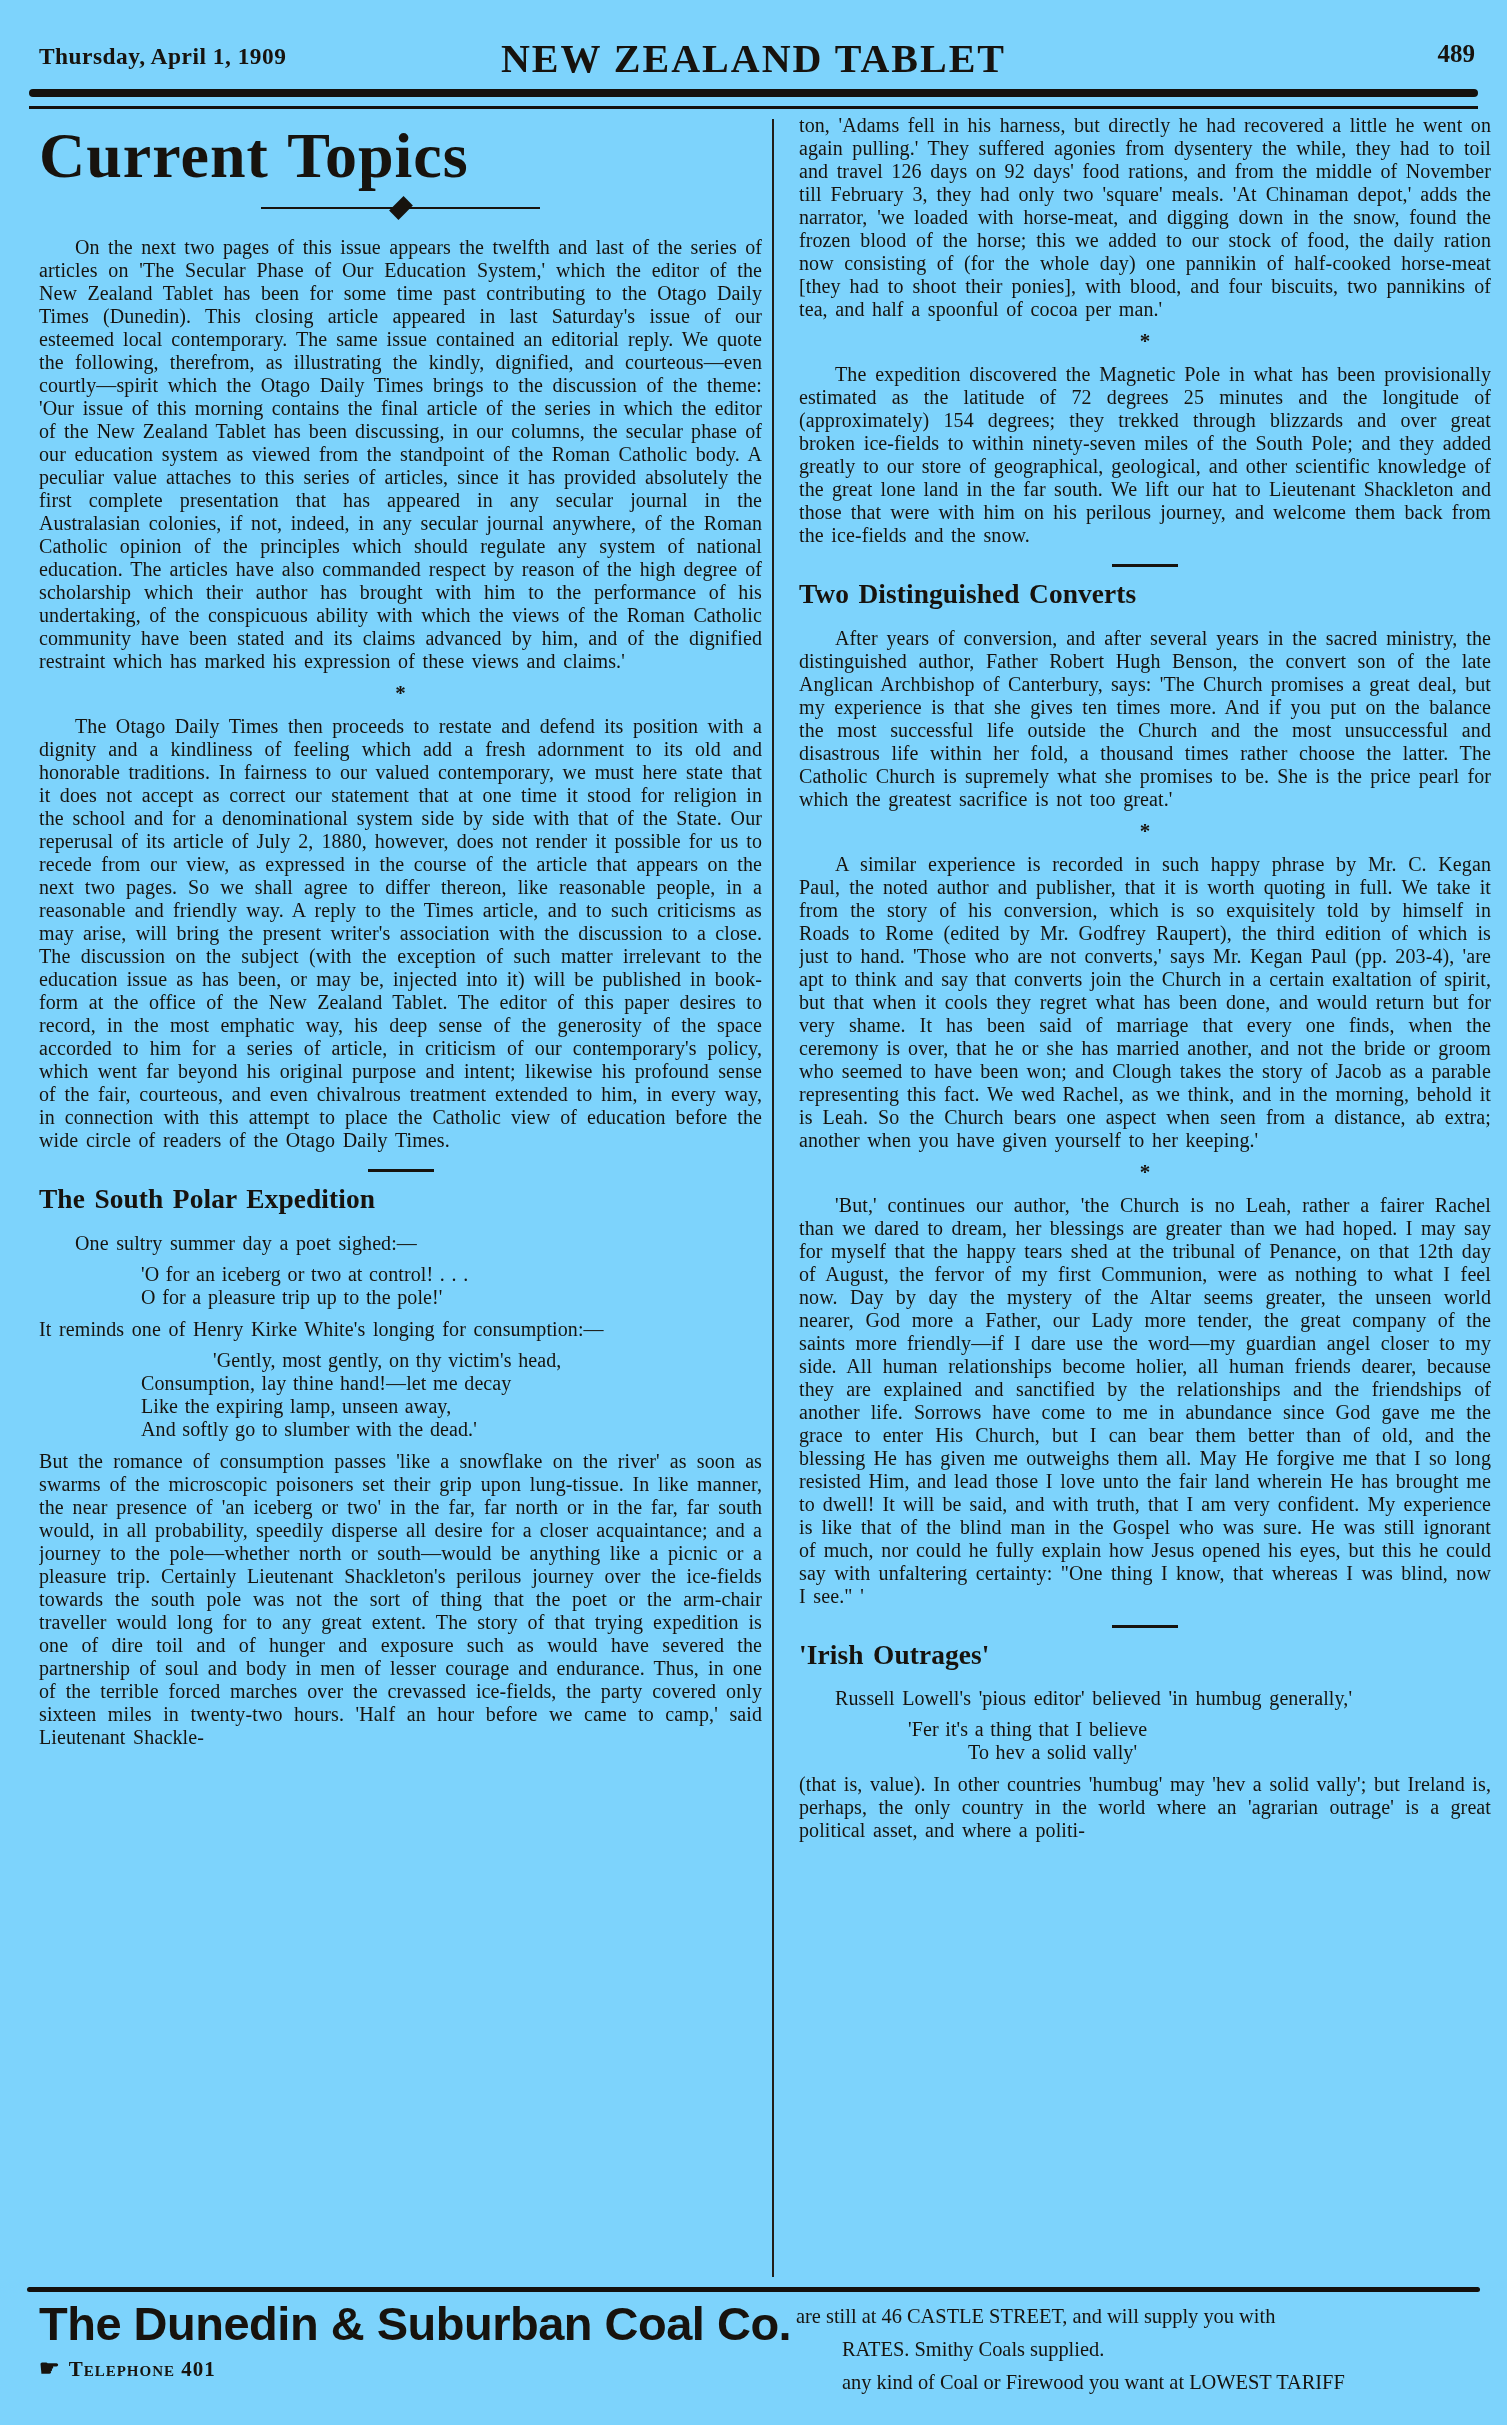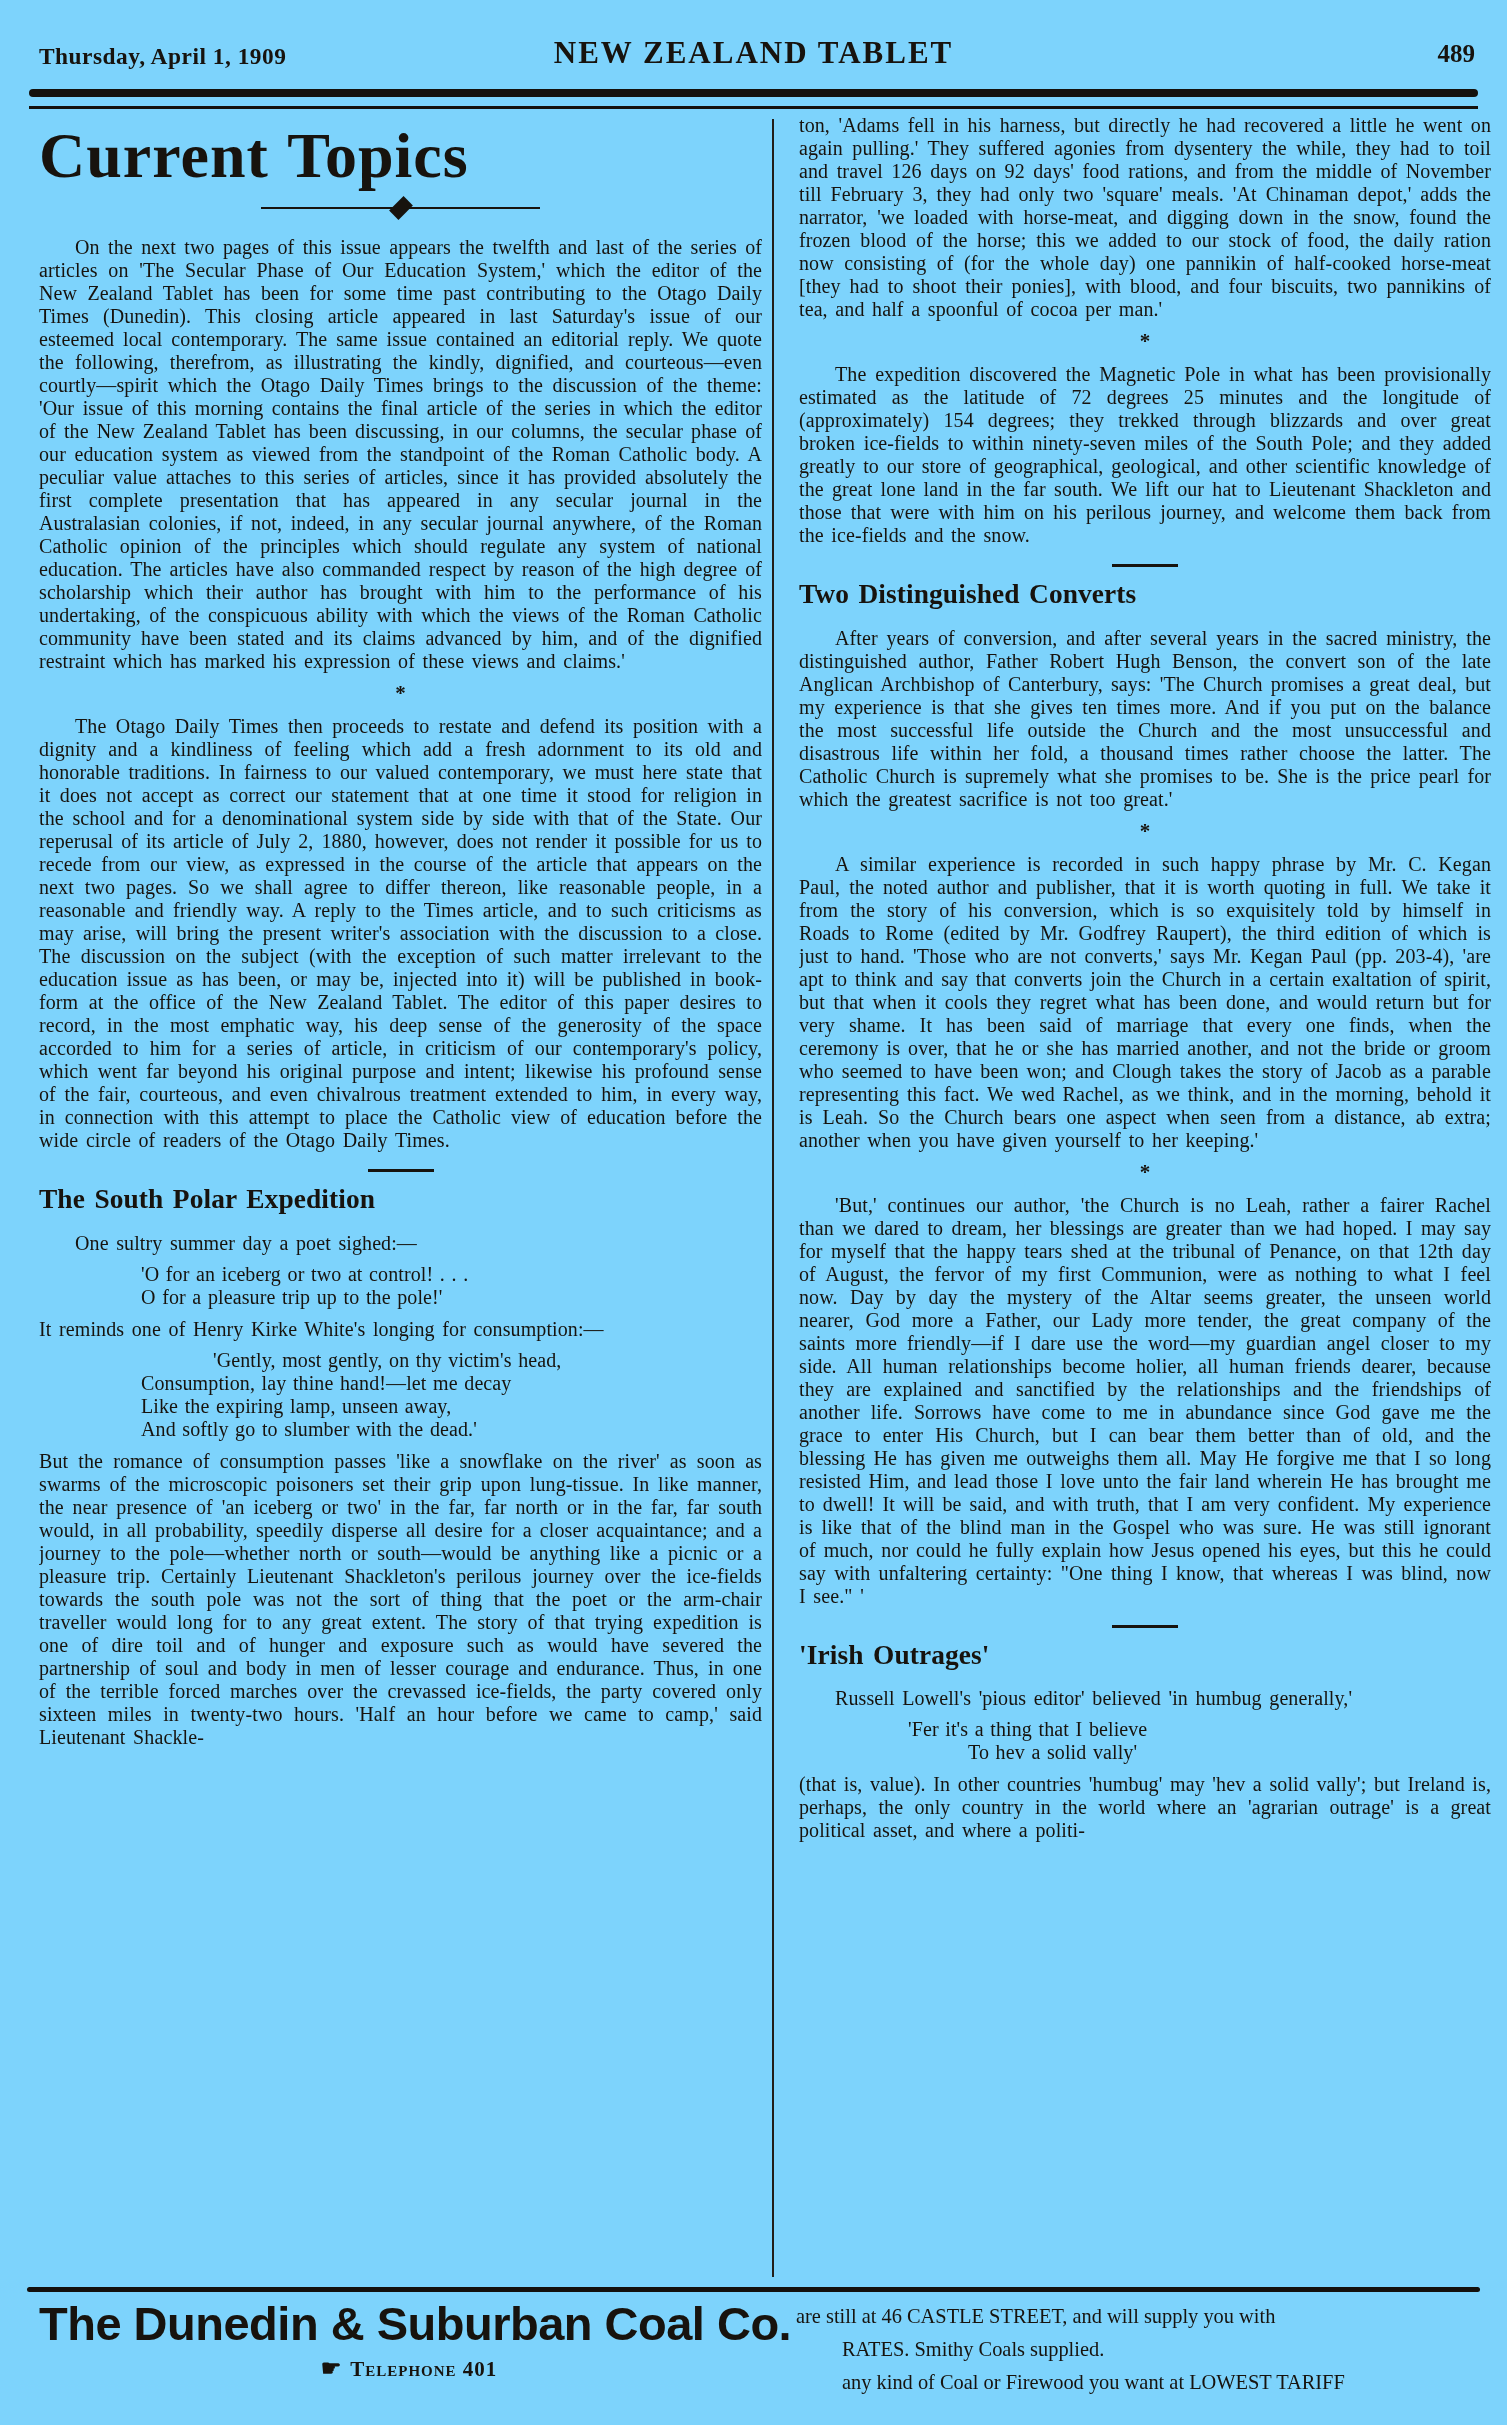--- a/index.html
+++ b/index.html
@@ -2,21 +2,21 @@
 <html style="font-size:8px"><head>
 <meta charset="utf-8">
 <style>
   html,body{margin:0;padding:0;background:#d8d5cf;}
   .page{
     position:relative;width:1507px;height:2426px;background:#7dd3fc;
     color:#17130e;font-family:"Liberation Serif", serif;overflow:hidden;
   }
   
   .header-date{position:absolute;left:39px;top:43px;font-size:23.4px;font-weight:bold;letter-spacing:0.5px;}
-  .masthead{position:absolute;left:0;right:0;top:35px;text-align:center;font-size:31px;font-weight:bold;letter-spacing:2px;}
+  .masthead{position:absolute;left:0;right:0;top:35px;text-align:center;font-size:40px;font-weight:bold;letter-spacing:2px;}
   .page-number{position:absolute;right:32px;top:40px;font-size:25px;font-weight:bold;}
   .rule-thick{position:absolute;left:29px;right:29px;top:89px;height:7.5px;background:#14110d;border-radius:4px;}
   .rule-thin{position:absolute;left:29px;right:29px;top:106px;height:3px;background:#14110d;}
   .column-divider{position:absolute;left:772px;top:119px;width:1.5px;height:2158px;background:#221e19;}
   
   .col{position:absolute;font-size:20px;line-height:23px;text-align:justify;word-spacing:2.5px;letter-spacing:0.1px;overflow:hidden;}
   .col-left{left:39px;top:119px;width:723px;height:2166px;}
   .col-right{left:799px;top:114px;width:692px;height:2168px;}
   .topics-title{text-align:left;font-size:64px;line-height:1.05;font-weight:bold;letter-spacing:1px;margin:3px 0 13px;text-indent:0;}
   .ornament{display:flex;align-items:center;justify-content:center;width:279px;margin:0 auto 22px;}
@@ -30,21 +30,21 @@
   .poem{margin:8px 0 9px 102px;text-align:left;word-spacing:1.5px;}
   .poem div{text-indent:0;}
   .poem-hang div:first-child{margin-left:72px;}
   .poem-irish{margin-left:109px;}
   .poem-irish div:nth-child(2){margin-left:60px;}
   
   .footer-rule{position:absolute;left:27.4px;right:27.4px;top:2287px;height:4.5px;background:#14110d;border-radius:2.5px;}
   .footer{position:absolute;left:39px;top:2300px;width:1441px;display:flex;}
   .footer-left{width:740px;flex:none;}
   .company{font-family:"Liberation Sans", sans-serif;font-weight:700;font-size:47px;line-height:1.0;letter-spacing:-0.5px;white-space:nowrap;}
-  .telephone{margin-top:8px;font-size:21px;font-weight:bold;text-align:center;}
+  .telephone{margin-top:8px;font-size:21px;font-weight:bold;text-align:left;}
   .telephone .sc{font-variant:small-caps;letter-spacing:1px;}
   .manicule{font-size:23px;margin-right:9px;}
   .footer-right{flex:1;padding-left:17px;font-size:20.4px;line-height:1.62;text-align:left;}
   .ad-line{white-space:nowrap;}
   .ad-line.ind{padding-left:46px;}
 </style>
 </head>
 <body>
 
 <div class="page">

